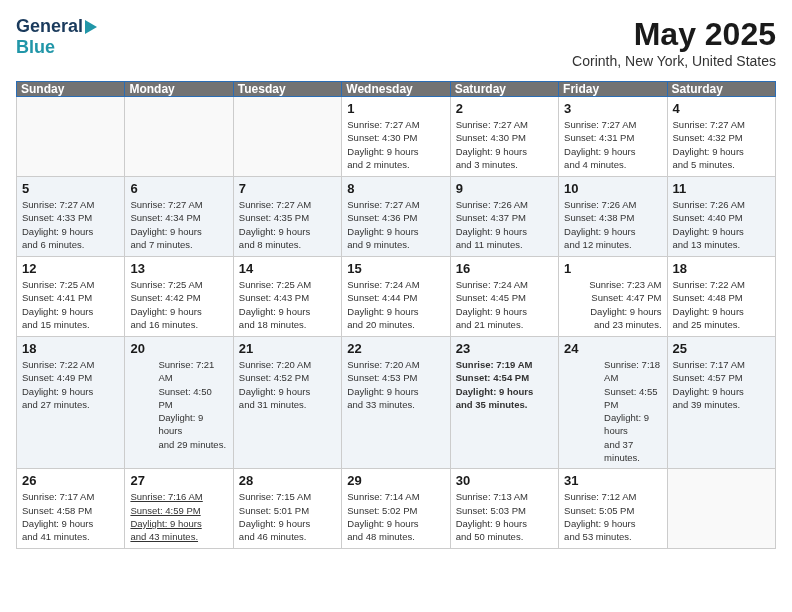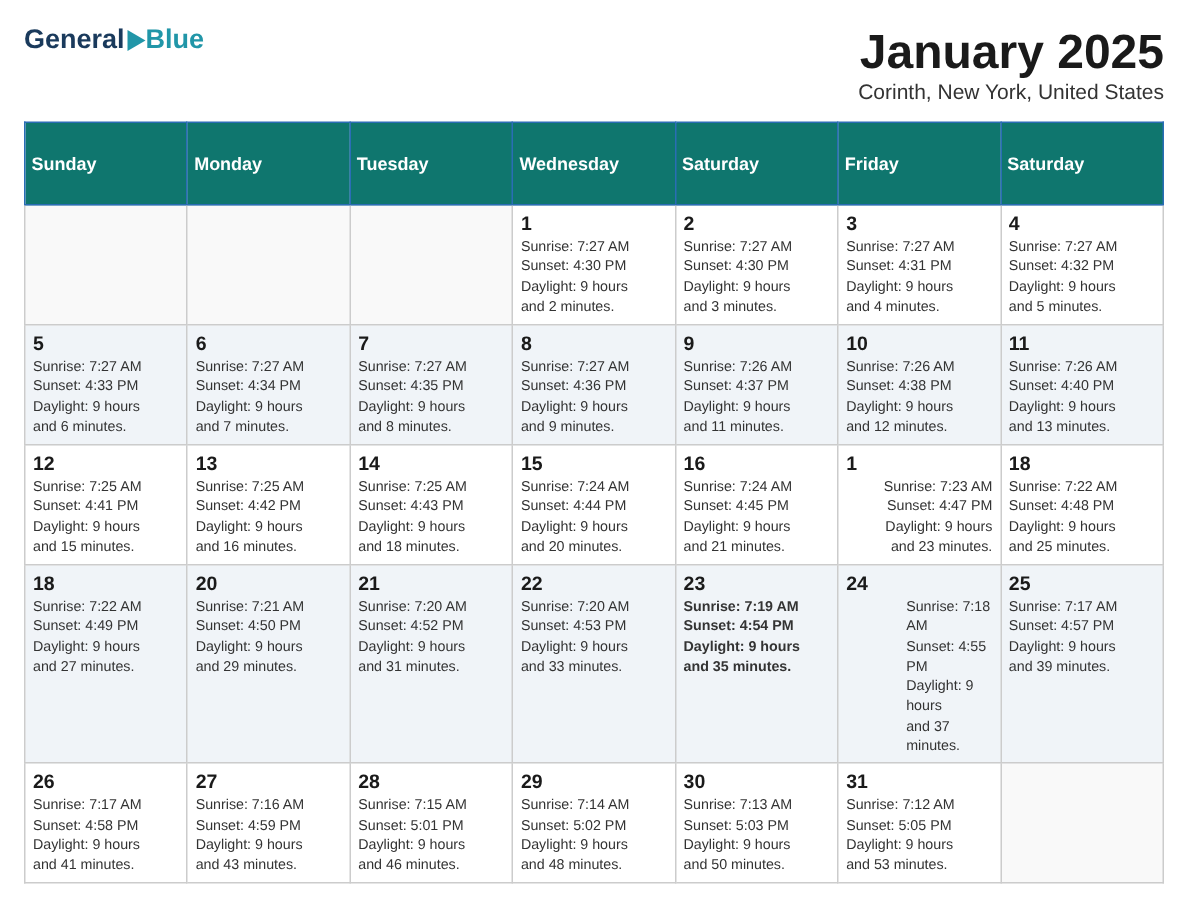--- a/index.html
+++ b/index.html
@@ -11,20 +11,21 @@
       padding: 16px;
     }
     .header-section {
       display: flex;
       justify-content: space-between;
       align-items: flex-start;
       margin-bottom: 12px;
     }
     .logo {
       display: flex;
+      flex-direction: column;
       align-items: flex-start;
     }
     .logo-line {
       display: flex;
       align-items: center;
     }
     .title-section {
       text-align: right;
     }
     .calendar-title {
@@ -35,25 +36,25 @@
     .calendar-subtitle {
       font-size: 14px;
       color: #333;
     }
     table {
       width: 100%;
       border-collapse: collapse;
       border: 1px solid #ccc;
     }
     th {
-      background-color: #0f766e;
+      background-color: #737373;
       color: #fff;
       font-size: 12px;
       font-weight: bold;
-      padding: 20px 4px;
+      padding: 0 4px;
       text-align: left;
       border: 1px solid #2a6db5;
     }
     td {
       vertical-align: top;
       border: 1px solid #ccc;
       padding: 4px 5px;
       width: 14.28%;
       height: 80px;
       font-size: 10px;
@@ -93,21 +94,21 @@
   <div class="logo">
     <div class="logo-line">
       <span style="font-size:18px;font-weight:bold;color:#1a3a5c;">General</span>
       <span style="display:inline-block;width:0;height:0;border-top:7px solid transparent;border-bottom:7px solid transparent;border-left:12px solid #2196a8;margin-left:2px;vertical-align:middle;"></span>
     </div>
     <div>
       <span style="font-size:18px;font-weight:bold;color:#2196a8;">Blue</span>
     </div>
   </div>
   <div class="title-section">
-    <div class="calendar-title">January 2025</div>
+    <div class="calendar-title">May 2025</div>
     <div class="calendar-subtitle">Corinth, New York, United States</div>
   </div>
 </div>
 
 <table>
   <thead>
     <tr>
     <th>Sunday</th>
         <th>Monday</th>
         <th>Tuesday</th>
@@ -256,21 +257,21 @@
       <tr class="row-gray">
         <td>
           <span class="day-number">18</span>
           <div class="day-info" style="white-space: pre-line;">Sunrise: 7:22 AM
 Sunset: 4:49 PM
 Daylight: 9 hours
 and 27 minutes.</div>
         </td>
         <td>
           <span class="day-number">20</span>
-          <div class="day-info" style="white-space: pre-line;">Sunrise: 7:21 AM
+          <div class="day-info" style="white-space: pre-line; margin-left: 28px;">Sunrise: 7:21 AM
 Sunset: 4:50 PM
 Daylight: 9 hours
 and 29 minutes.</div>
         </td>
         <td>
           <span class="day-number">21</span>
           <div class="day-info" style="white-space: pre-line;">Sunrise: 7:20 AM
 Sunset: 4:52 PM
 Daylight: 9 hours
 and 31 minutes.</div>
@@ -307,21 +308,21 @@
       <tr class="row-white">
         <td>
           <span class="day-number">26</span>
           <div class="day-info" style="white-space: pre-line;">Sunrise: 7:17 AM
 Sunset: 4:58 PM
 Daylight: 9 hours
 and 41 minutes.</div>
         </td>
         <td>
           <span class="day-number">27</span>
-          <div class="day-info" style="white-space: pre-line;">Sunrise: 7:16 AM
+          <div class="day-info" style="white-space: pre-line; text-decoration: underline;">Sunrise: 7:16 AM
 Sunset: 4:59 PM
 Daylight: 9 hours
 and 43 minutes.</div>
         </td>
         <td>
           <span class="day-number">28</span>
           <div class="day-info" style="white-space: pre-line;">Sunrise: 7:15 AM
 Sunset: 5:01 PM
 Daylight: 9 hours
 and 46 minutes.</div>

